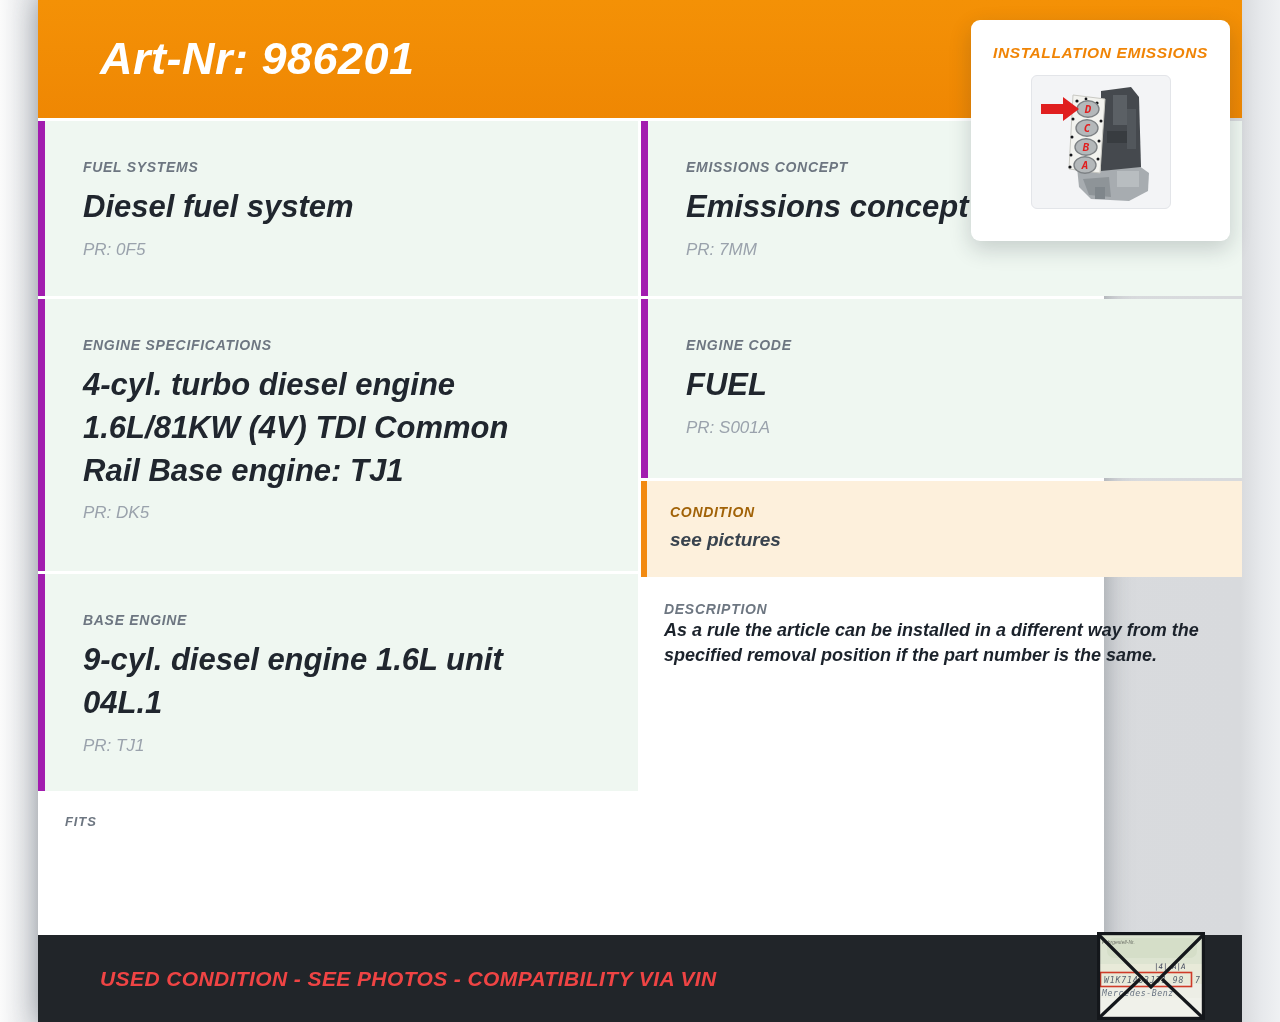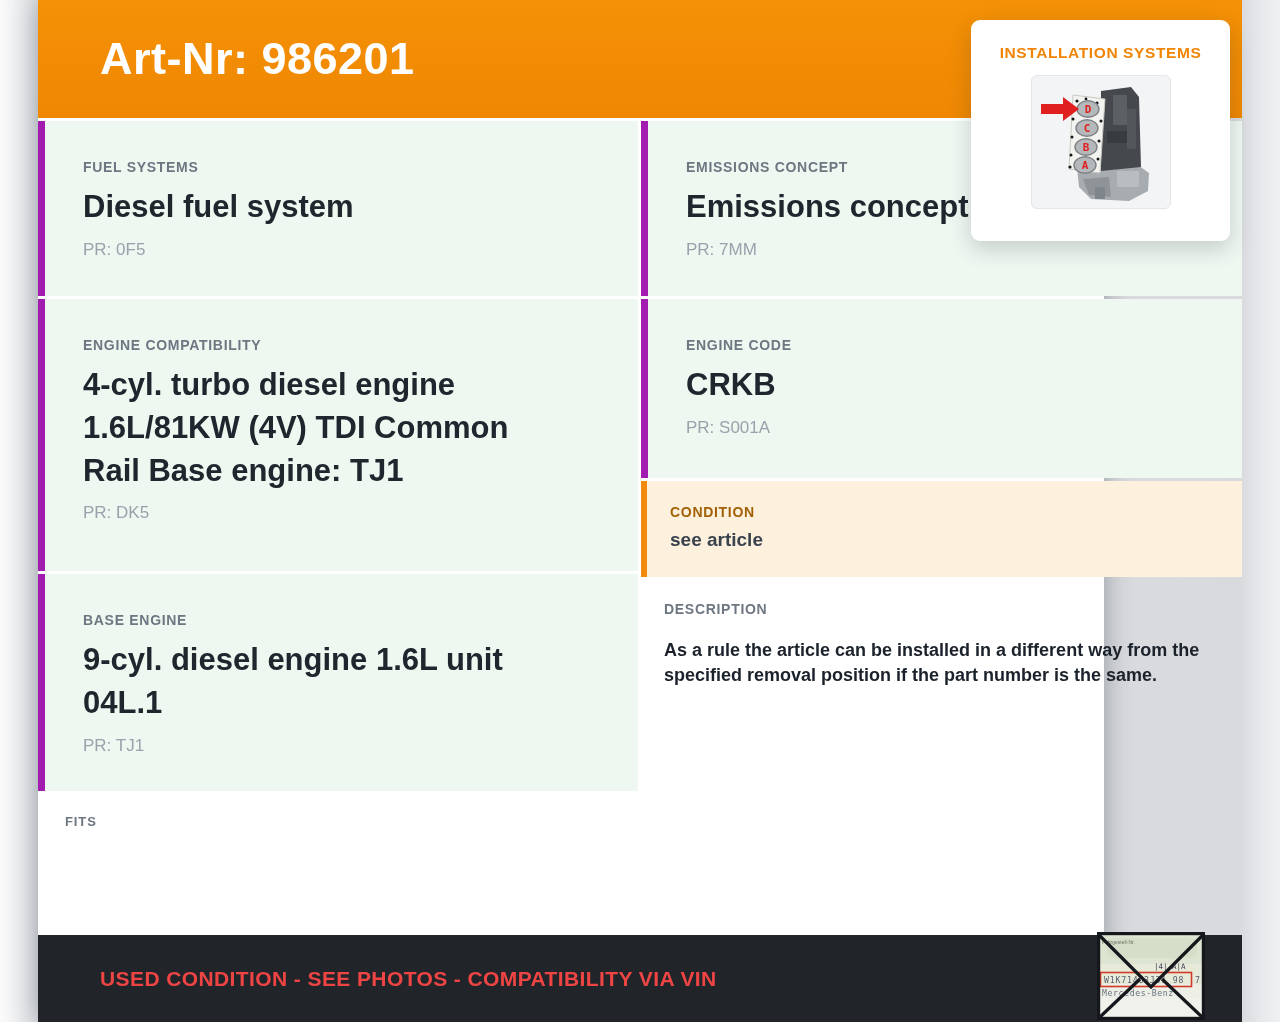--- a/index.html
+++ b/index.html
@@ -4,21 +4,21 @@
 <style>
   * { margin:0; padding:0; box-sizing:border-box; }
   html,body { background:#e3e5e8; }
   .stage {
     position:relative; width:1280px; height:1022px; overflow:hidden;
     font-family:"Liberation Sans", sans-serif;
     background:linear-gradient(90deg,#fbfbfb 0px,#e2e4e7 34px,#dcdee1 40px,#d8dadd 1240px,#e7e9ec 1262px,#eff1f3 1280px);
   }
   .sheet {
     position:absolute; left:38px; top:0; width:1066px; height:1022px;
-    background:#ffffff; box-shadow:0 0 26px rgba(45,55,65,.40);
+    background:#ffffff; box-shadow:0 0 26px rgba(45,55,65,.40);font-style:italic;
   }
   
   .header {
     position:absolute; left:0; top:0; width:1204px; height:118px;
     background:linear-gradient(180deg,#f49106 0%,#ef8703 100%);
     display:flex; align-items:center;
   }
   .header-title {
     margin-left:62px; font-size:45px; font-weight:800; color:#ffffff; letter-spacing:.5px;
   }
@@ -42,21 +42,21 @@
 
   #card-condition {
     top:481px; height:96px; background:#fdf0dc; border-left:6px solid #f28a10;
   }
   #card-condition .inner { padding:23px 20px 0 23px; }
   .cond-label { font-size:14px; font-weight:700; color:#a16207; letter-spacing:.7px; }
   .cond-value { font-size:19px; font-weight:600; color:#39434e; margin-top:9px; }
 
   #block-description { position:absolute; left:603px; top:591px; width:601px; }
   #block-description .inner { padding:10px 30px 0 23px; }
-  .desc-text { font-size:18px; font-weight:600; color:#1b222b; line-height:1.38; margin-top:21px; max-width:552px; }
+  .desc-text { font-size:18px; font-weight:600; color:#1b222b; line-height:1.38; margin-top:1px; max-width:552px; }
 
   #card-fits { top:794px; height:141px; left:0; width:600px; background:#ffffff; }
   #card-fits .inner { padding:20px 24px 0 27px; }
   .fits-label { font-size:13px; font-weight:700; color:#6d7681; letter-spacing:.9px; }
   .fits-text { font-size:18px; font-weight:600; color:#10161d; line-height:1.33; margin-top:9px; max-width:552px; }
 
   
   #install-card {
     position:absolute; left:933px; top:20px; width:259px; height:221px;
     background:#ffffff; border-radius:9px; z-index:6;
@@ -94,21 +94,21 @@
     <div class="card green col-l" id="card-fuel">
       <div class="inner">
         <div class="label">FUEL SYSTEMS</div>
         <div class="title">Diesel fuel system</div>
         <div class="pr">PR: 0F5</div>
       </div>
     </div>
 
     <div class="card green col-l" id="card-spec">
       <div class="inner">
-        <div class="label">ENGINE COMPATIBILITY</div>
+        <div class="label">ENGINE SPECIFICATIONS</div>
         <div class="title wrapcap">4-cyl. turbo diesel engine 1.6L/81KW (4V) TDI Common Rail Base engine: TJ1</div>
         <div class="pr">PR: DK5</div>
       </div>
     </div>
 
     <div class="card green col-l" id="card-base">
       <div class="inner">
         <div class="label">BASE ENGINE</div>
         <div class="title wrapcap">9-cyl. diesel engine 1.6L unit 04L.1</div>
         <div class="pr">PR: TJ1</div>
@@ -125,29 +125,29 @@
       <div class="inner">
         <div class="label">EMISSIONS CONCEPT</div>
         <div class="title nowrap">Emissions concept</div>
         <div class="pr">PR: 7MM</div>
       </div>
     </div>
 
     <div class="card green col-r" id="card-code">
       <div class="inner">
         <div class="label">ENGINE CODE</div>
-        <div class="title">CRKB</div>
+        <div class="title">FUEL</div>
         <div class="pr">PR: S001A</div>
       </div>
     </div>
 
     <div class="card col-r" id="card-condition">
       <div class="inner">
         <div class="cond-label">CONDITION</div>
-        <div class="cond-value">see article</div>
+        <div class="cond-value">see pictures</div>
       </div>
     </div>
 
     <div id="block-description">
       <div class="inner">
         <div class="label">DESCRIPTION</div>
         <div class="desc-text">As a rule the article can be installed in a different way from the specified removal position if the part number is the same.</div>
       </div>
     </div>
 
@@ -171,21 +171,21 @@
         <g stroke="#14171b" stroke-width="3.2" fill="none">
           <rect x="1.6" y="1.6" width="104.8" height="84.8"></rect>
           <path d="M2,3 L54,55 L106,3"></path>
           <path d="M3,85 L43,47"></path>
           <path d="M105,85 L65,47"></path>
         </g>
       </svg>
     </div>
 
     <div id="install-card">
-      <div class="install-label">INSTALLATION SYSTEMS</div>
+      <div class="install-label">INSTALLATION EMISSIONS</div>
       <div class="install-imgbox">
         <svg width="124" height="126" viewBox="0 0 124 126">
 
           <polygon points="38,88 96,84 110,94 109,112 90,122 52,120 40,108" fill="#a7acb0"></polygon>
           <polygon points="44,100 70,98 72,118 50,116" fill="#8e9498"></polygon>
           <rect x="78" y="92" width="22" height="16" fill="#b8bdc0"></rect>
           <rect x="56" y="108" width="10" height="12" fill="#7f868b"></rect>
 
           <polygon points="62,12 92,8 100,18 102,88 62,92" fill="#45494e"></polygon>
           <rect x="74" y="16" width="14" height="30" fill="#5b6065"></rect>

